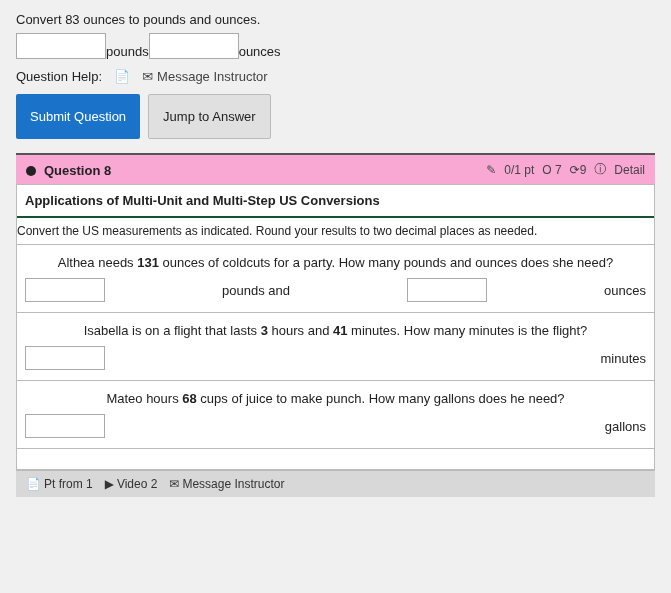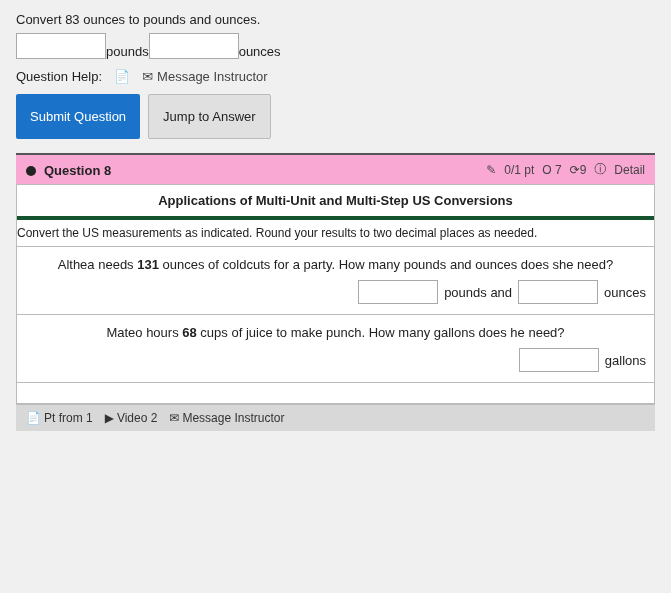--- a/index.html
+++ b/index.html
@@ -111,25 +111,24 @@
       color: #444;
       text-decoration: none;
       font-size: 12px;
     }
     .card {
       background: #fff;
       border: 1px solid #bbb;
       margin-top: 0;
     }
     .card-title {
-      text-align: center;
       font-weight: bold;
       font-size: 13px;
       padding: 8px;
-      border-bottom: 4px solid #14532d;
+      border-bottom: 2px solid #14532d;
     }
     .card-subtitle {
       font-size: 12px;
       padding: 6px 0;
       border-bottom: 1px solid #bbb;
     }
     .card-section {
       border-bottom: 1px solid #bbb;
       padding: 10px 8px;
       text-align: center;
@@ -140,21 +139,21 @@
     .card-section-text {
       font-size: 13px;
       margin-bottom: 8px;
     }
     .card-section-text strong {
       font-weight: bold;
     }
     .card-input-row {
       display: flex;
       align-items: center;
-      justify-content: flex-end;
+      justify-content: space-between;
       gap: 6px;
     }
     .card-input {
       border: 1px solid #aaa;
       background: #fff;
       height: 24px;
       width: 80px;
       padding: 2px 4px;
       font-size: 13px;
     }
@@ -234,20 +233,33 @@
         <span> ounces of coldcuts for a party. How many pounds and ounces does she need?</span>
       </div>
       <div class="card-input-row">
         <input class="card-input" type="text" value="" style="">
         <span class="label-text">pounds and</span>
         <input class="card-input" type="text" value="" style="">
         <span class="label-text">ounces</span>
       </div>
     </div>
 
+    <div class="card-section">
+      <div class="card-section-text">
+        <span>Isabella is on a flight that lasts </span>
+        <strong>3</strong>
+        <span> hours and </span>
+        <strong>41</strong>
+        <span> minutes. How many minutes is the flight?</span>
+      </div>
+      <div class="card-input-row">
+        <input class="card-input" type="text" value="" style="">
+        <span class="label-text">minutes</span>
+      </div>
+    </div>
 
     <div class="card-section">
       <div class="card-section-text">
         <span>Mateo hours </span>
         <strong>68</strong>
         <span> cups of juice to make punch. How many gallons does he need?</span>
       </div>
       <div class="card-input-row">
         <input class="card-input" type="text" value="" style="">
         <span class="label-text">gallons</span>

